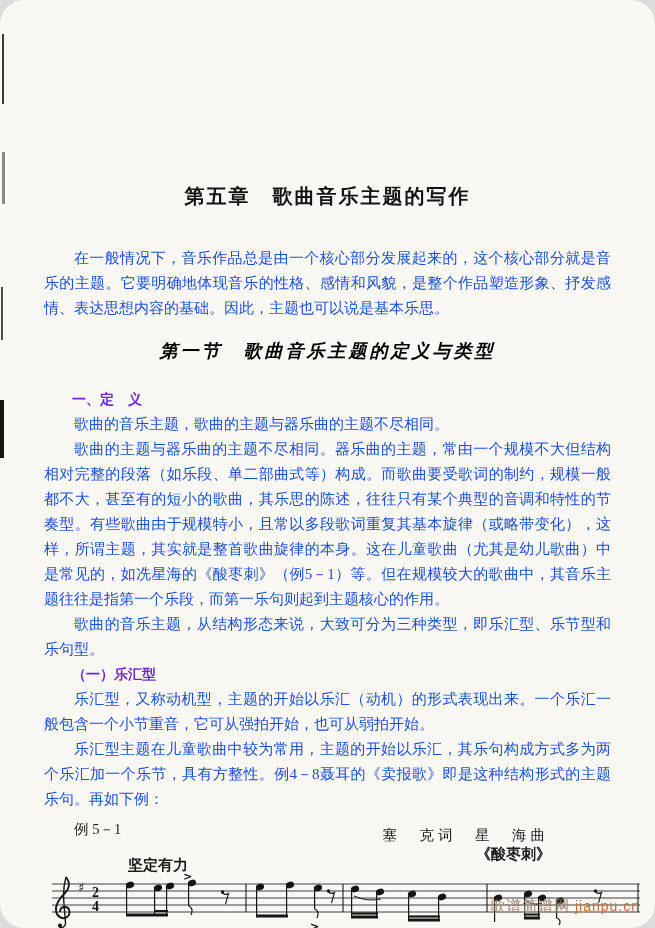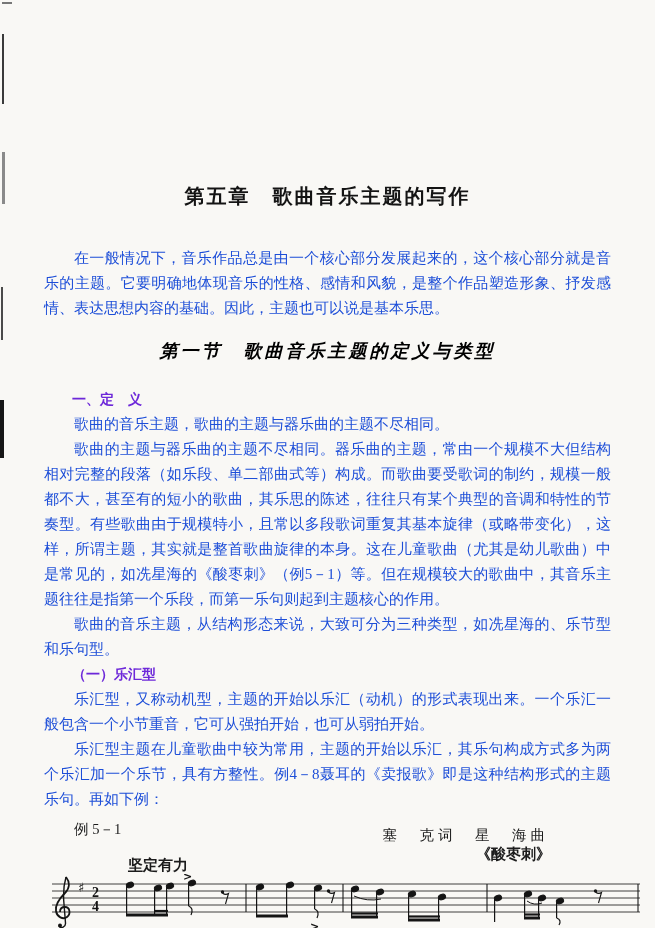--- a/index.html
+++ b/index.html
@@ -1,20 +1,21 @@
 <!DOCTYPE html>
 <html><head>
 <meta charset="utf-8">
 <style>
   html,body{margin:0;padding:0;background:#dcdcdc;}
   .page{
     position:relative;width:655px;height:928px;margin:0 auto;
     background:#f9f8f5;overflow:hidden;
     color:#1c1c1c;
     font-family:"Liberation Serif","DejaVu Serif",serif;
+    border-radius:24px;
   }
   .content{padding:0 44px;}
   .chapter-title{
     padding-top:170px;text-align:center;
     font-family:"Liberation Sans","DejaVu Sans",sans-serif;
     font-weight:bold;font-size:20px;letter-spacing:2px;color:#141414;
   }
   .para{
     font-size:15px;line-height:25px;text-align:justify;
     text-indent:2em;color:#1d4ed8;margin:0;
@@ -67,21 +68,21 @@
     <h1 class="chapter-title">第五章　歌曲音乐主题的写作</h1>
 
     <p class="para p1">在一般情况下，音乐作品总是由一个核心部分发展起来的，这个核心部分就是音乐的主题。它要明确地体现音乐的性格、感情和风貌，是整个作品塑造形象、抒发感情、表达思想内容的基础。因此，主题也可以说是基本乐思。</p>
 
     <h2 class="section-heading">第一节　歌曲音乐主题的定义与类型</h2>
 
     <div class="subhead">一、定　义</div>
     <p class="para">歌曲的音乐主题，歌曲的主题与器乐曲的主题不尽相同。</p>
     <p class="para">歌曲的主题与器乐曲的主题不尽相同。器乐曲的主题，常由一个规模不大但结构相对完整的段落（如乐段、单二部曲式等）构成。而歌曲要受歌词的制约，规模一般都不大，甚至有的短小的歌曲，其乐思的陈述，往往只有某个典型的音调和特性的节奏型。有些歌曲由于规模特小，且常以多段歌词重复其基本旋律（或略带变化），这样，所谓主题，其实就是整首歌曲旋律的本身。这在儿童歌曲（尤其是幼儿歌曲）中是常见的，如冼星海的《酸枣刺》（例5－1）等。但在规模较大的歌曲中，其音乐主题往往是指第一个乐段，而第一乐句则起到主题核心的作用。</p>
 
-    <p class="para">歌曲的音乐主题，从结构形态来说，大致可分为三种类型，如冼星海的、乐节型和乐句型。</p>
+    <p class="para">歌曲的音乐主题，从结构形态来说，大致可分为三种类型，即乐汇型、乐节型和乐句型。</p>
 
     <div class="subhead tight">（一）乐汇型</div>
     <p class="para">乐汇型，又称动机型，主题的开始以乐汇（动机）的形式表现出来。一个乐汇一般包含一个小节重音，它可从强拍开始，也可从弱拍开始。</p>
     <p class="para">乐汇型主题在儿童歌曲中较为常用，主题的开始以乐汇，其乐句构成方式多为两个乐汇加一个乐节，具有方整性。例4－8聂耳的《卖报歌》即是这种结构形式的主题乐句。再如下例：</p>
 
     <div class="example-header">
       <span class="example-label">例 5－1</span>
       <span class="credit">塞　克词　星　海曲</span>
       <span class="song-title">《酸枣刺》</span>
     </div>
@@ -187,14 +188,18 @@
             <line x1="506.6" y1="28" x2="506.6" y2="44" stroke-width="1.2"></line>
           <path d="M506.6 44 Q512 46 509 51" fill="none" stroke-width="1.2"></path>
           <use href="#er" x="545" y="16" stroke="none"></use>
         </g>
       </svg>
 
     </div>
 
   </div>
 
+  <div class="watermark">
+    <span class="wm-cn">歌谱简谱网</span>
+    <span class="wm-url">jianpu.cn</span>
+  </div>
 
 </div>
 
 </body></html>

